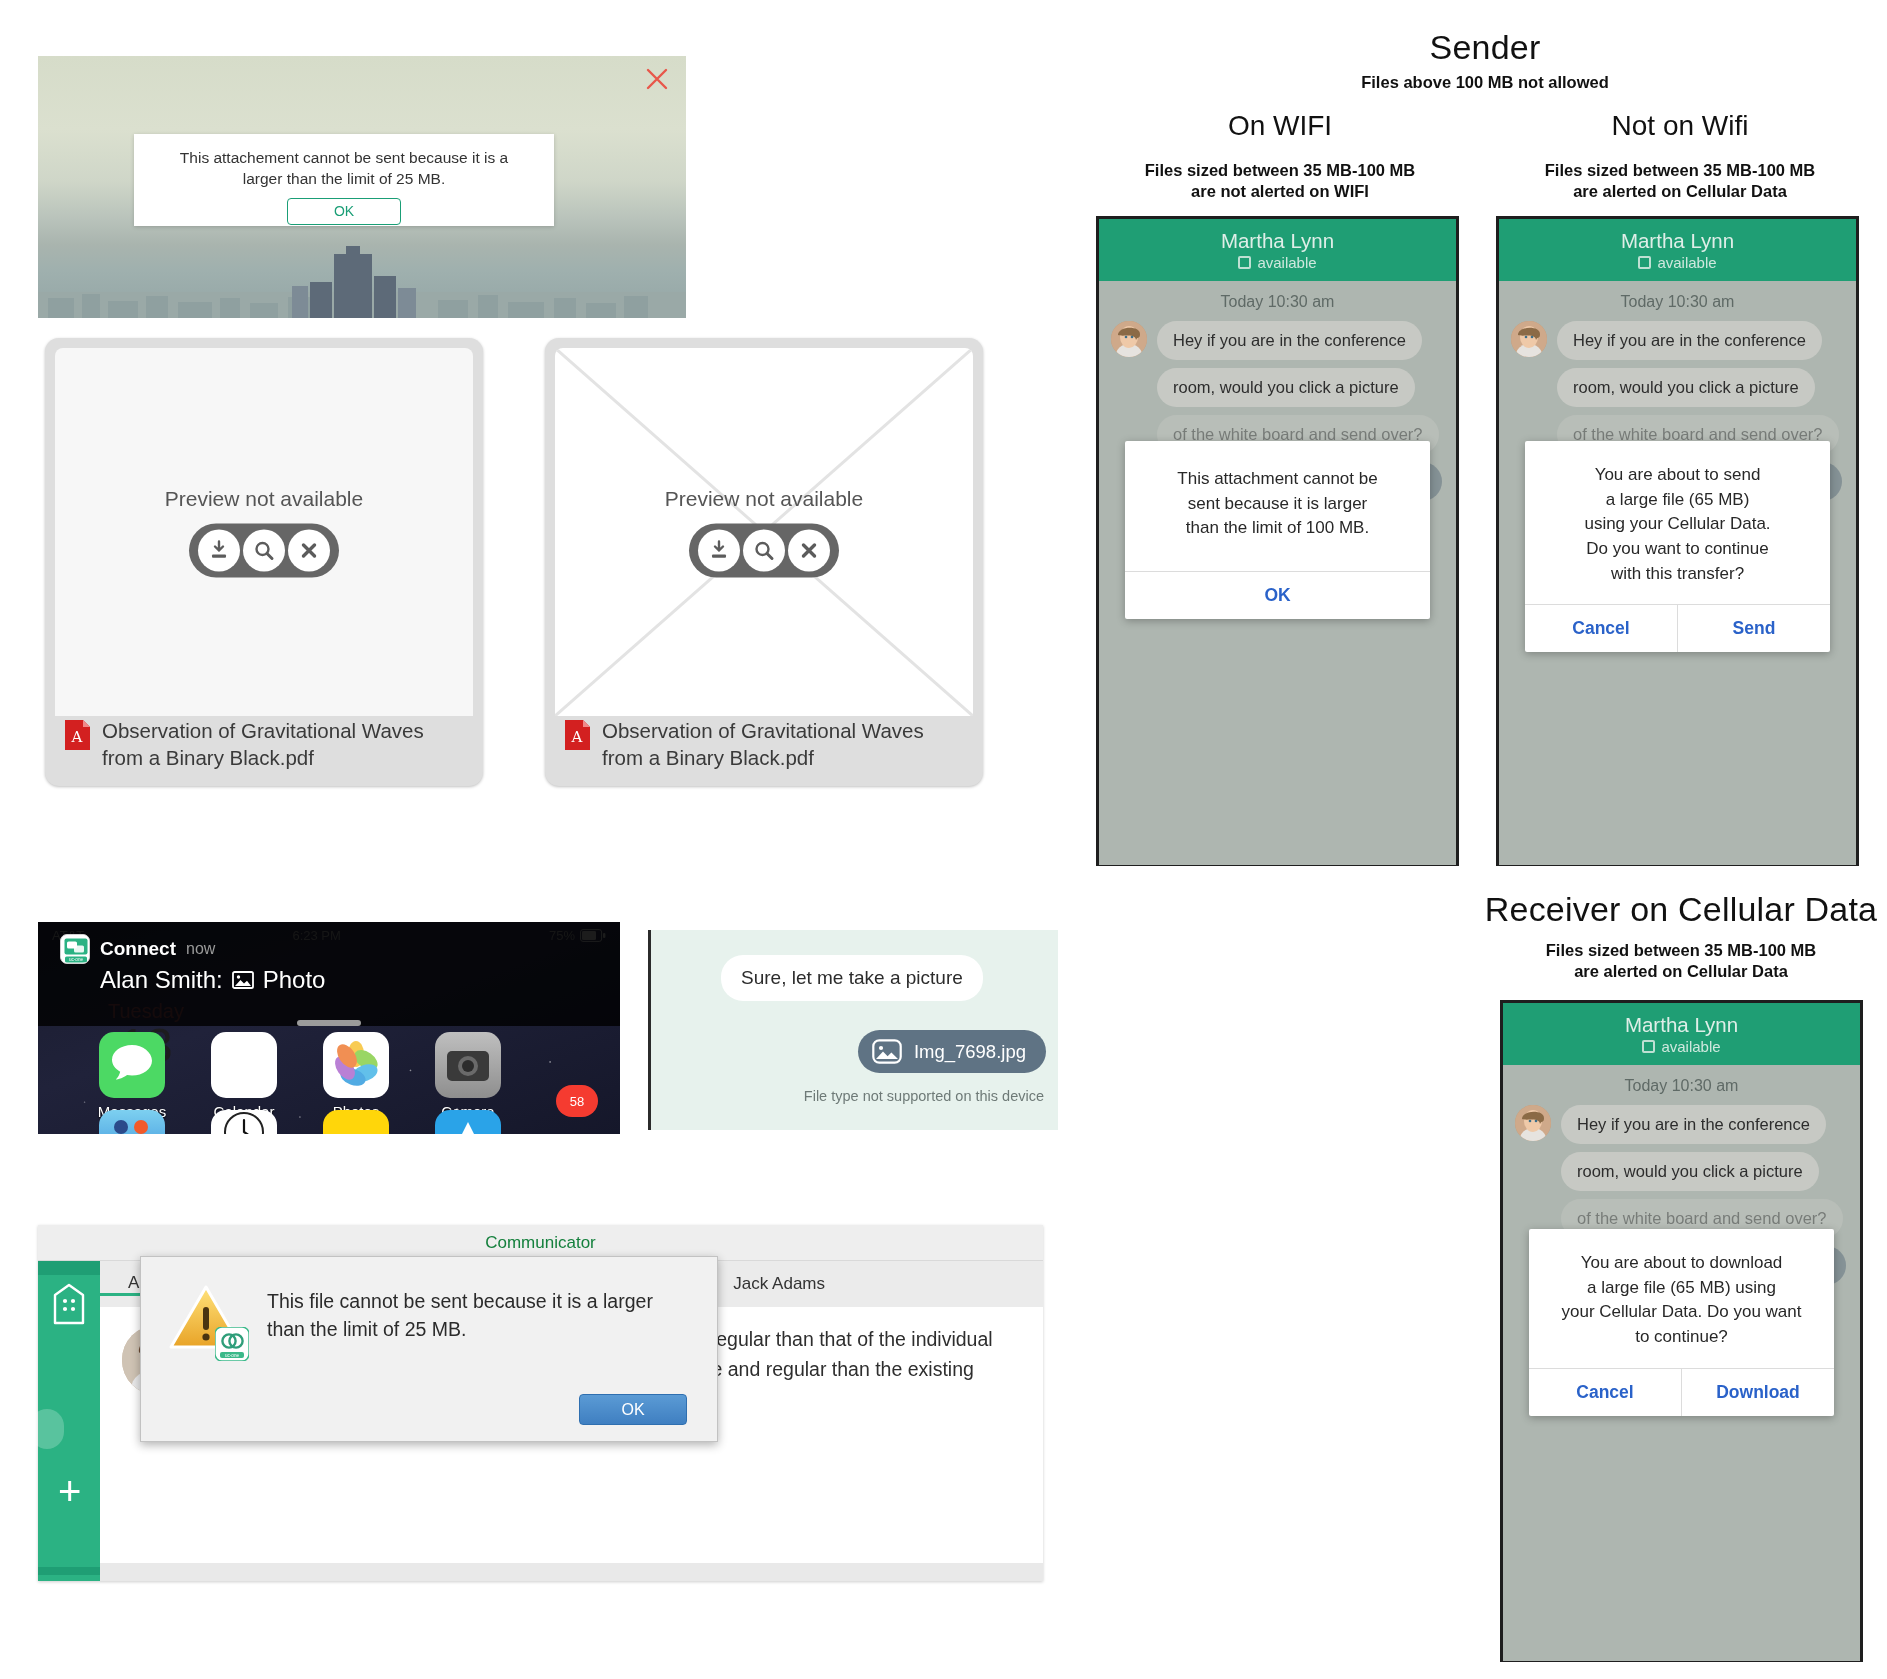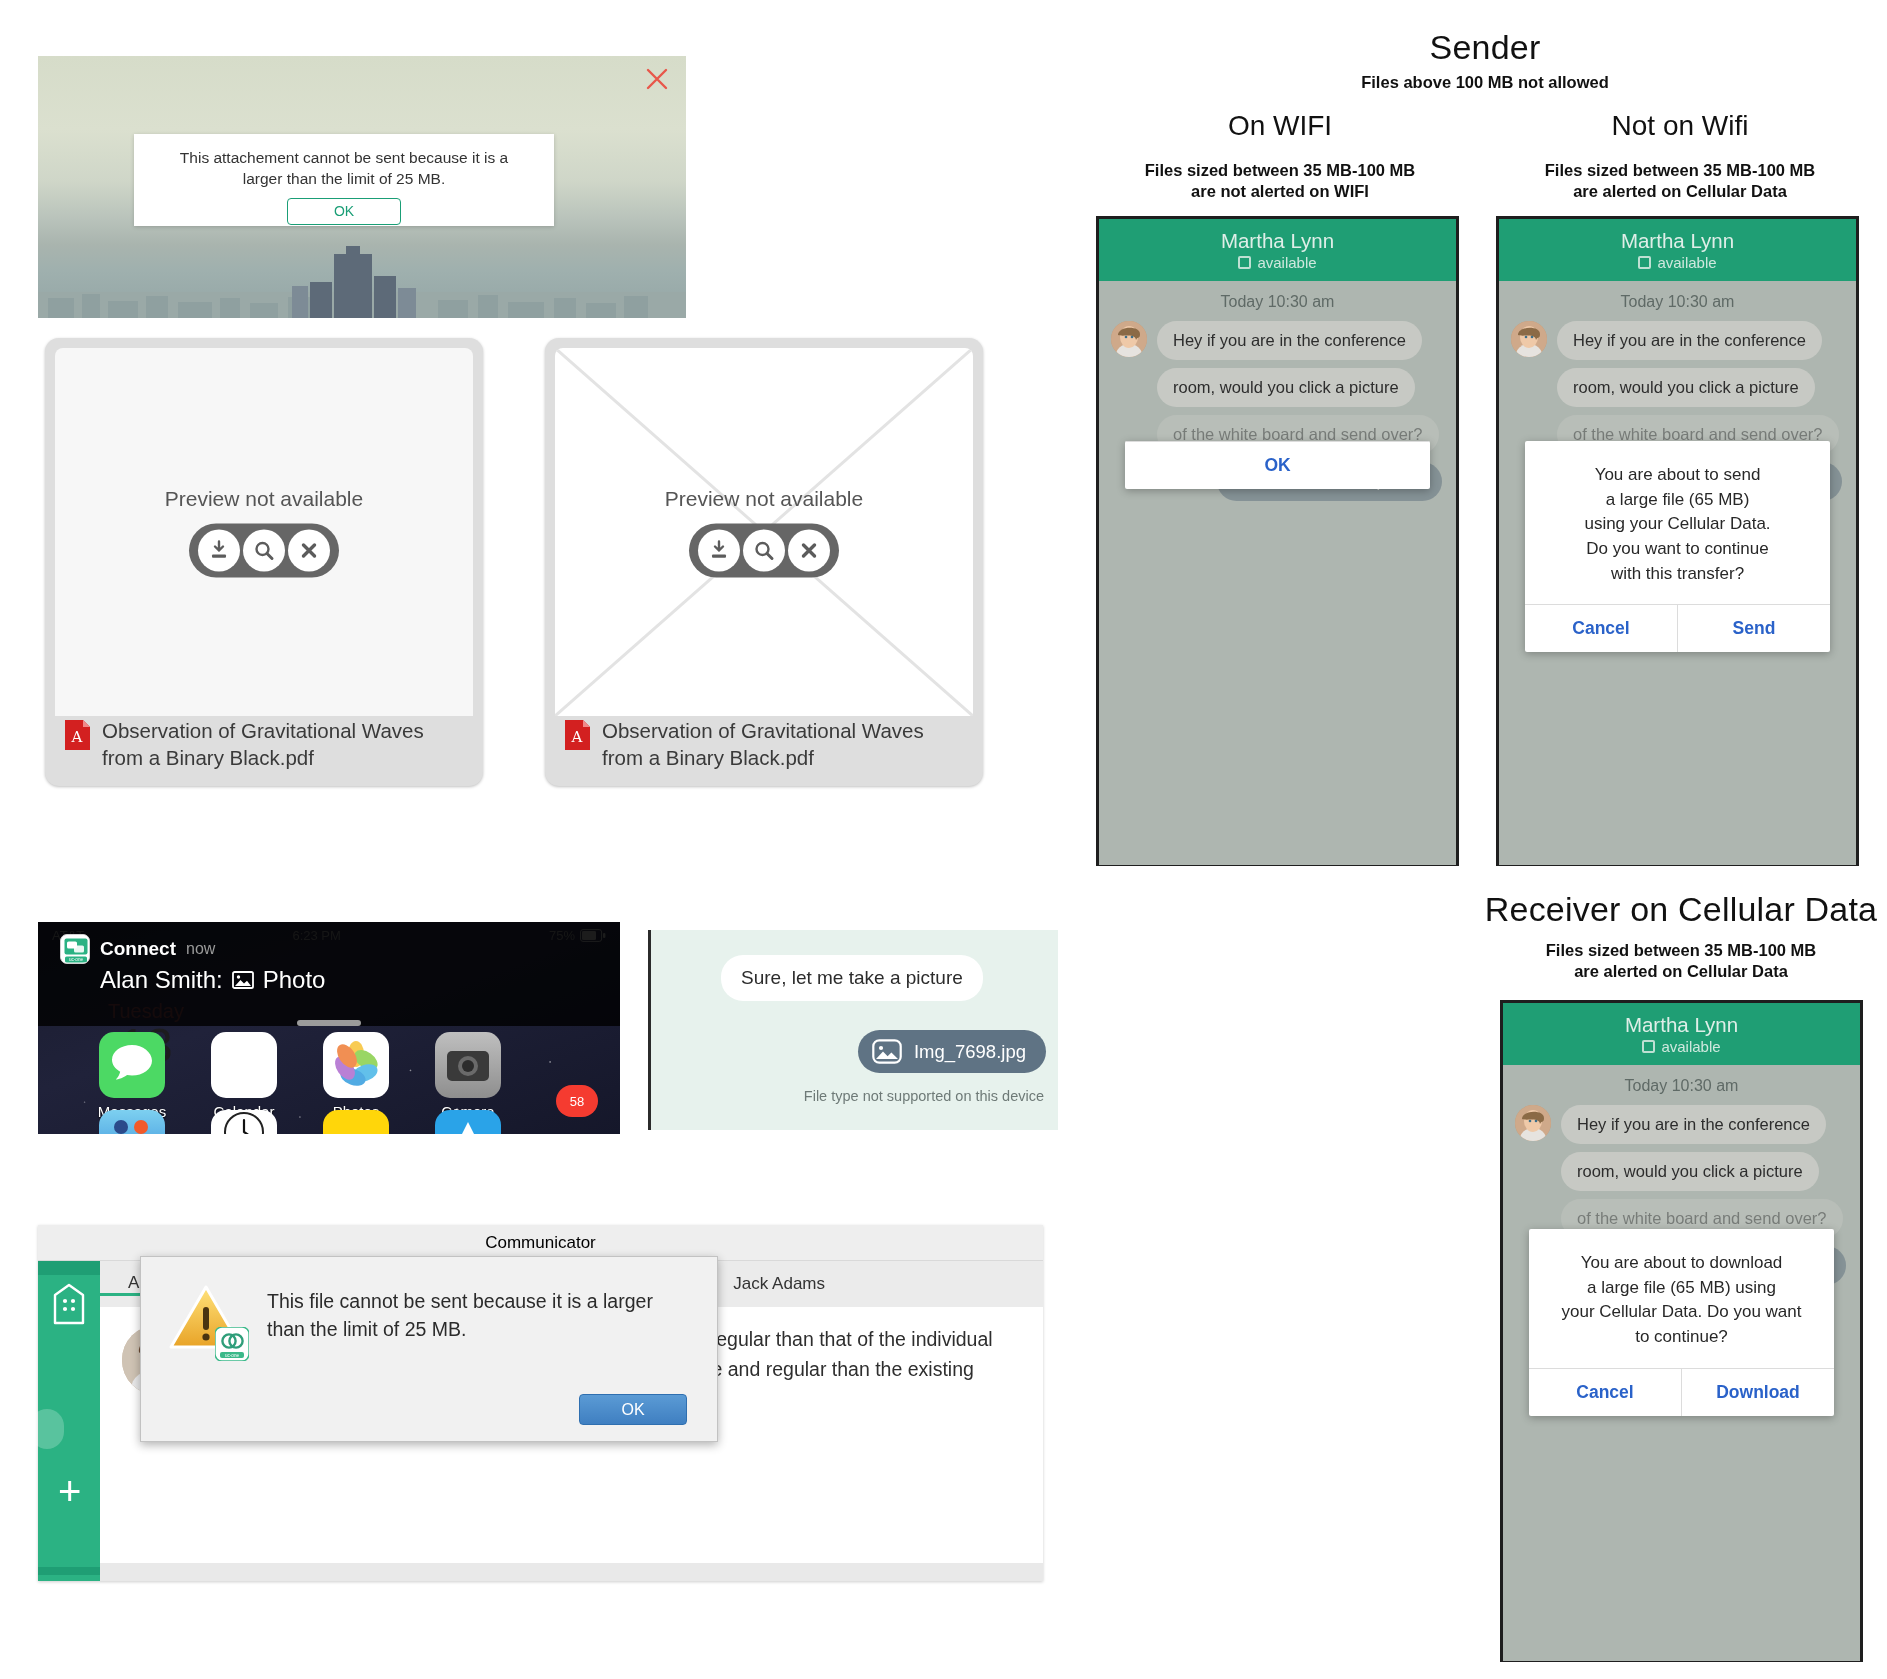--- a/index.html
+++ b/index.html
@@ -163,21 +163,21 @@
   }
 
   
   #comm-window {
     left: 38px; top: 1225px; width: 1005px; height: 356px;
     background: #eaeaea; box-shadow: 0 1px 3px rgba(0,0,0,.2);
   }
   #comm-titlebar {
     height: 36px; background: #eeeeee; border-bottom: 1px solid #d9d9d9;
     display: flex; align-items: center; justify-content: center;
-    font-size: 17px; color: #000000;
+    font-size: 17px; color: #15803d;
   }
   #comm-sidebar {
     position: absolute; left: 0; top: 36px; width: 62px; bottom: 0;
     background: #2bb283;
   }
   #comm-home-icon {
     position: absolute; left: 14px; top: 22px; width: 34px; height: 42px;
   }
   #comm-plus {
     position: absolute; left: 20px; bottom: 70px;
@@ -658,20 +658,23 @@
       <div class="chat-bubble">room, would you click a picture</div>
     </div>
     <div class="chat-row" style="padding-left:58px">
       <div class="chat-bubble ghost">of the white board and send over?</div>
     </div>
     <div class="chat-row right">
       <div class="chat-bubble dark ghost">Sure, let me take a picture</div>
     </div>
 
     <div class="phone-dialog" style="left:26px; top:160px; width:305px;">
+      <div class="dtext" style="white-space:pre-line">This attachment cannot be
+sent because it is larger
+than the limit of 100 MB.</div>
       <div class="dbtns">
         <div class="dbtn">OK</div>
       </div>
     </div>
   </div>
 </div>
 
 <div class="phone" style="left:1496px; top:216px; height:650px;">
   <div class="phone-header">
     <div class="nm">Martha Lynn</div>

